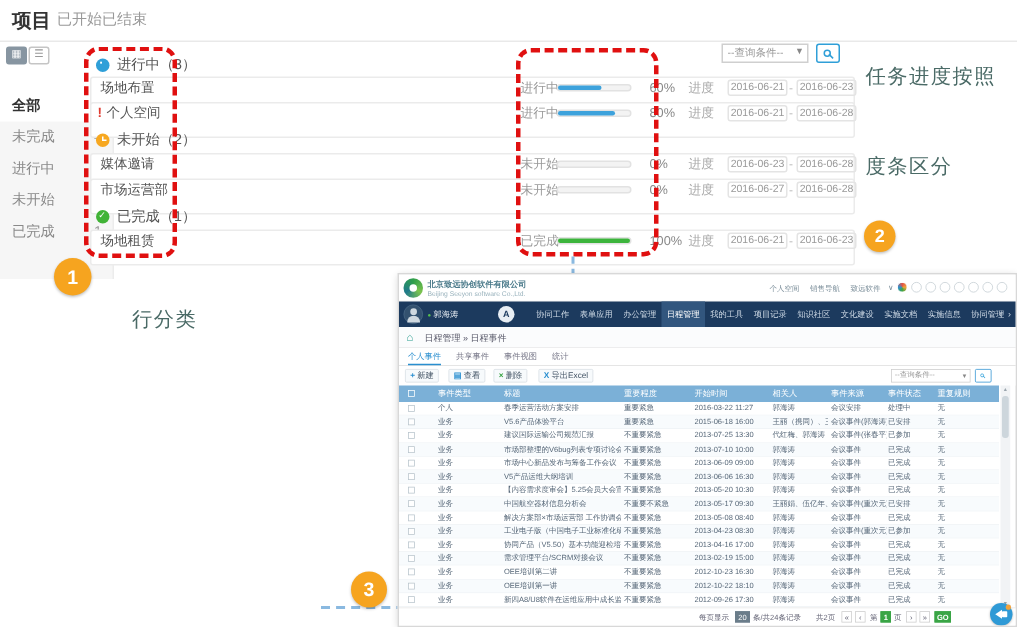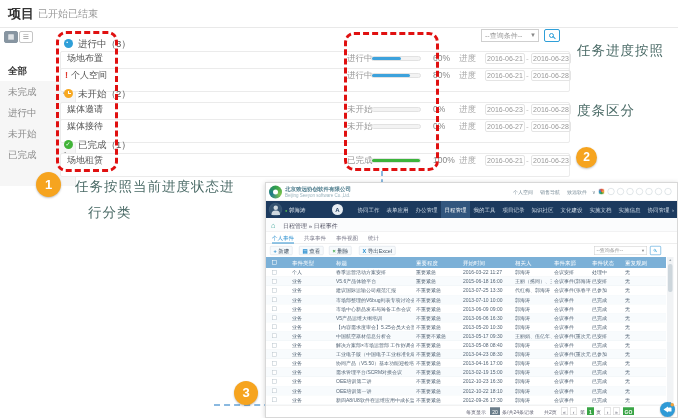--- a/index.html
+++ b/index.html
@@ -222,21 +222,21 @@
       <span class="t-track">
           <span class="t-fill" style="width: 0%;"></span>
         </span>
       <span class="t-pct">0%</span>
       <span class="t-sfx">进度</span>
       <span class="t-date d1">2016-06-23</span>
       <span class="t-dash">-</span>
       <span class="t-date d2">2016-06-28</span>
     </div>
     <div class="t-card" style="top:87px">
-      <span class="t-name">媒体接待</span>
+      <span class="t-name">市场运营部</span>
       <span class="t-status">未开始</span>
       <span class="t-track">
           <span class="t-fill" style="width: 0%;"></span>
         </span>
       <span class="t-pct">0%</span>
       <span class="t-sfx">进度</span>
       <span class="t-date d1">2016-06-27</span>
       <span class="t-dash">-</span>
       <span class="t-date d2">2016-06-28</span>
     </div>
@@ -264,21 +264,20 @@
   <div class="dash-blue-v" style="left:381px;top:171px;height:13px"></div>
   <div class="dash-blue-h" style="left:214px;top:404px;width:197px"></div>
 
   <div class="badge" style="left:36px;top:172px;width:25px;height:25px;line-height:25px;font-size:13px">1</div>
   <div class="badge" style="left:576px;top:147px;width:21px;height:21px;line-height:21px;font-size:12px">2</div>
   <div class="badge" style="left:234px;top:381px;width:24px;height:24px;line-height:24px;font-size:13px">3</div>
 
   <div class="note" style="left:577px;top:42px">任务进度按照</div>
   <div class="note" style="left:577px;top:102px">度条区分</div>
 
-  <div class="note" style="left:75px;top:178px">任务按照当前进度状态进</div>
   <div class="note" style="left:88px;top:204px">行分类</div>
 
 
   <div class="sy-panel">
     <div class="sy-inner">
       <div class="sy-header">
         <span class="sy-logo"></span>
         <span class="sy-cn">北京致远协创软件有限公司</span>
         <span class="sy-en">Beijing Seeyon software Co.,Ltd.</span>
         <span class="sy-link" style="left:494px">个人空间</span>

